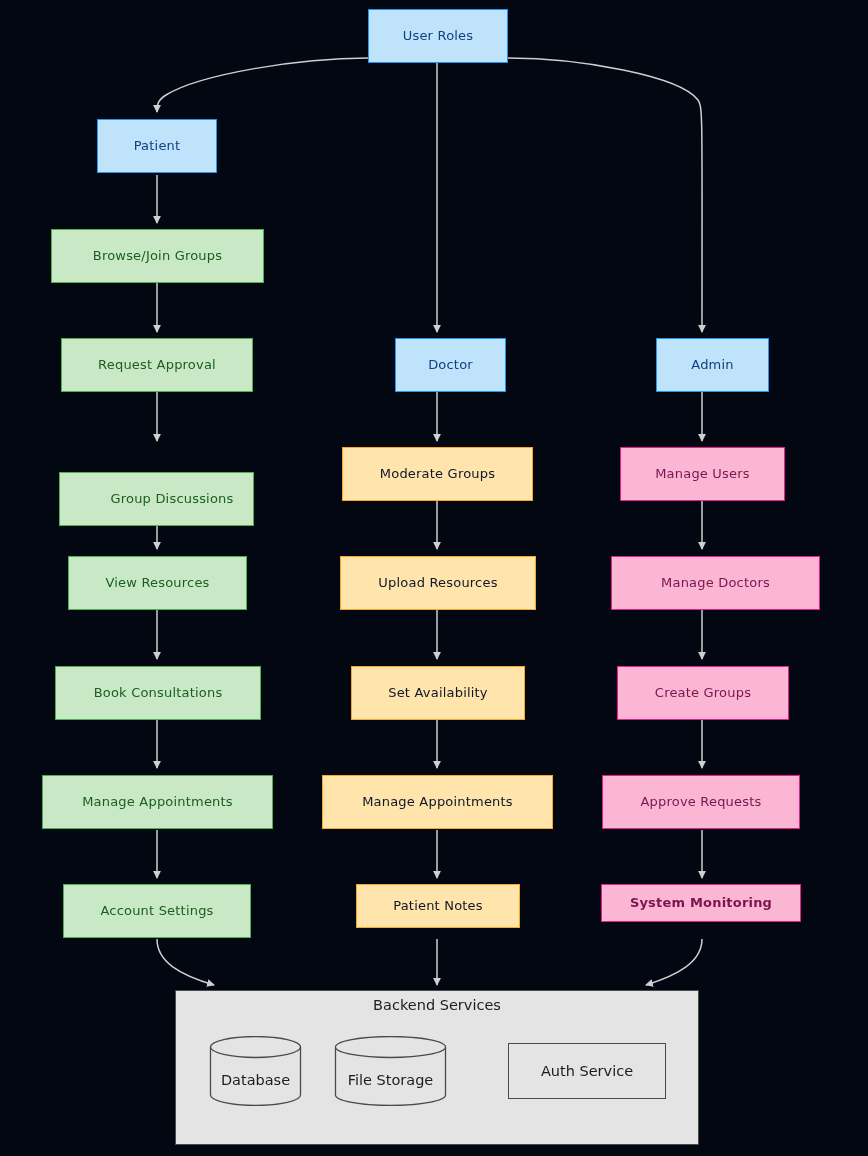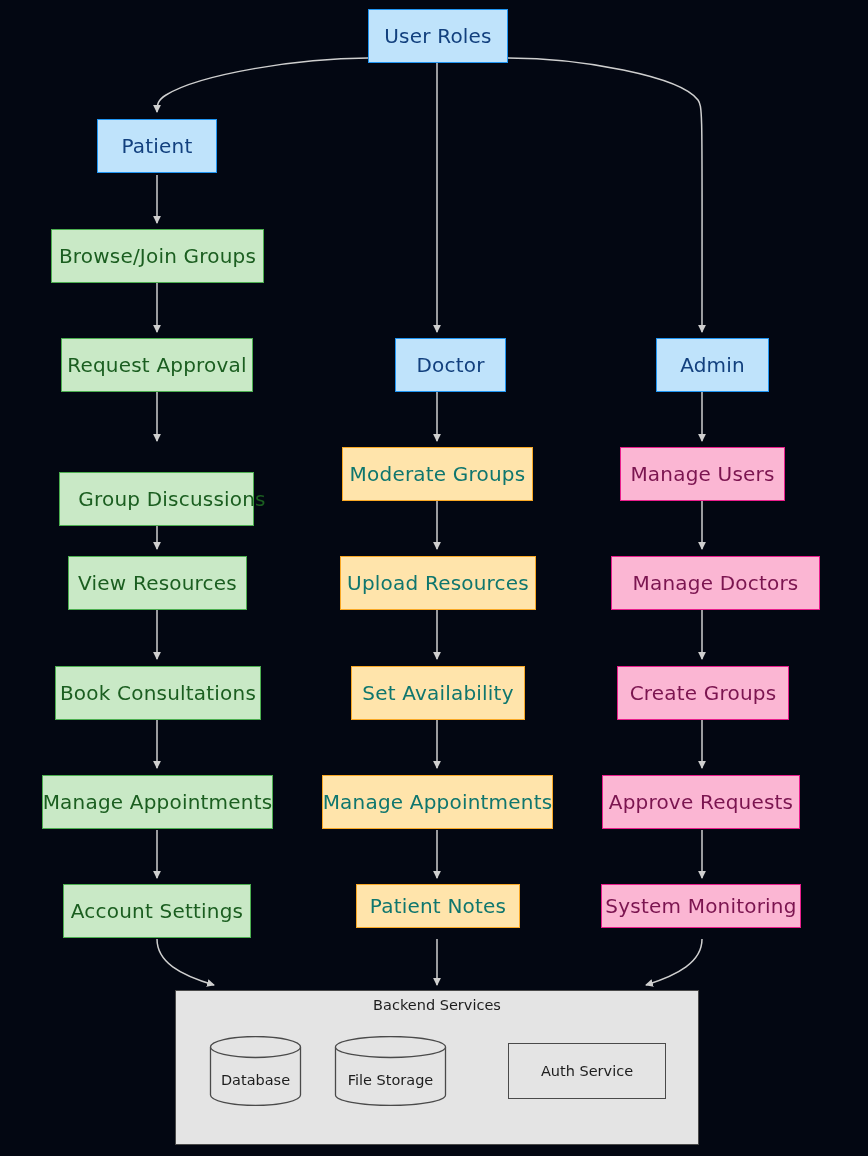--- a/index.html
+++ b/index.html
@@ -28,41 +28,41 @@
     height: 1156px;
     pointer-events: none;
   }
   .node {
     position: absolute;
     box-sizing: border-box;
     display: flex;
     align-items: center;
     justify-content: center;
     text-align: center;
-    font-size: 20px;
+    font-size: 13px;
     line-height: 1.2;
     letter-spacing: 0.2px;
     border-width: 1.6px;
     border-style: solid;
     white-space: nowrap;
   }
   .node.role {
     background: #bfe3fb;
     border-color: #2196f3;
     color: #12407e;
   }
   .node.patientflow {
     background: #c9e9c6;
     border-color: #4caf50;
     color: #1b5e20;
   }
   .node.doctorflow {
     background: #ffe4ab;
     border-color: #f9a825;
-    color: #0f766e;
+    color: #0f172a;
   }
   .node.adminflow {
     background: #fbb6d3;
     border-color: #e91e8c;
     color: #7b1550;
   }
   
   #backend-group {
     position: absolute;
     left: 175px;
@@ -187,21 +187,21 @@
   <div class="node doctorflow" style="left:356px; top:884px; width:164px; height:44px;">Patient Notes</div>
 
   <div class="node adminflow" style="left:620px; top:447px; width:165px; height:54px;">Manage Users</div>
 
   <div class="node adminflow" style="left:611px; top:556px; width:209px; height:54px;text-align:right;">Manage Doctors</div>
 
   <div class="node adminflow" style="left:617px; top:666px; width:172px; height:54px;">Create Groups</div>
 
   <div class="node adminflow" style="left:602px; top:775px; width:198px; height:54px;">Approve Requests</div>
 
-  <div class="node adminflow" style="left:601px; top:884px; width:200px; height:44px;">System Monitoring</div>
+  <div class="node adminflow" style="left:601px; top:884px; width:200px; height:38px;font-weight:bold;">System Monitoring</div>
 
   <div id="backend-group">
     <div id="backend-title">Backend Services</div>
 
     <div class="cylinder" style="left:33px; top:45px; width:93px; height:70px;">
       <svg width="93" height="70" viewBox="0 0 93 70">
         <path d="M1.5,11 L1.5,59 A45,10.5 0 0 0 91.5,59 L91.5,11" fill="#e4e4e4" stroke="#4a4a4a" stroke-width="1.3"></path>
         <ellipse cx="46.5" cy="11" rx="45" ry="10.5" fill="#e4e4e4" stroke="#4a4a4a" stroke-width="1.3"></ellipse>
       </svg>
       <div class="cyl-label" style="top:36px;">Database</div>

